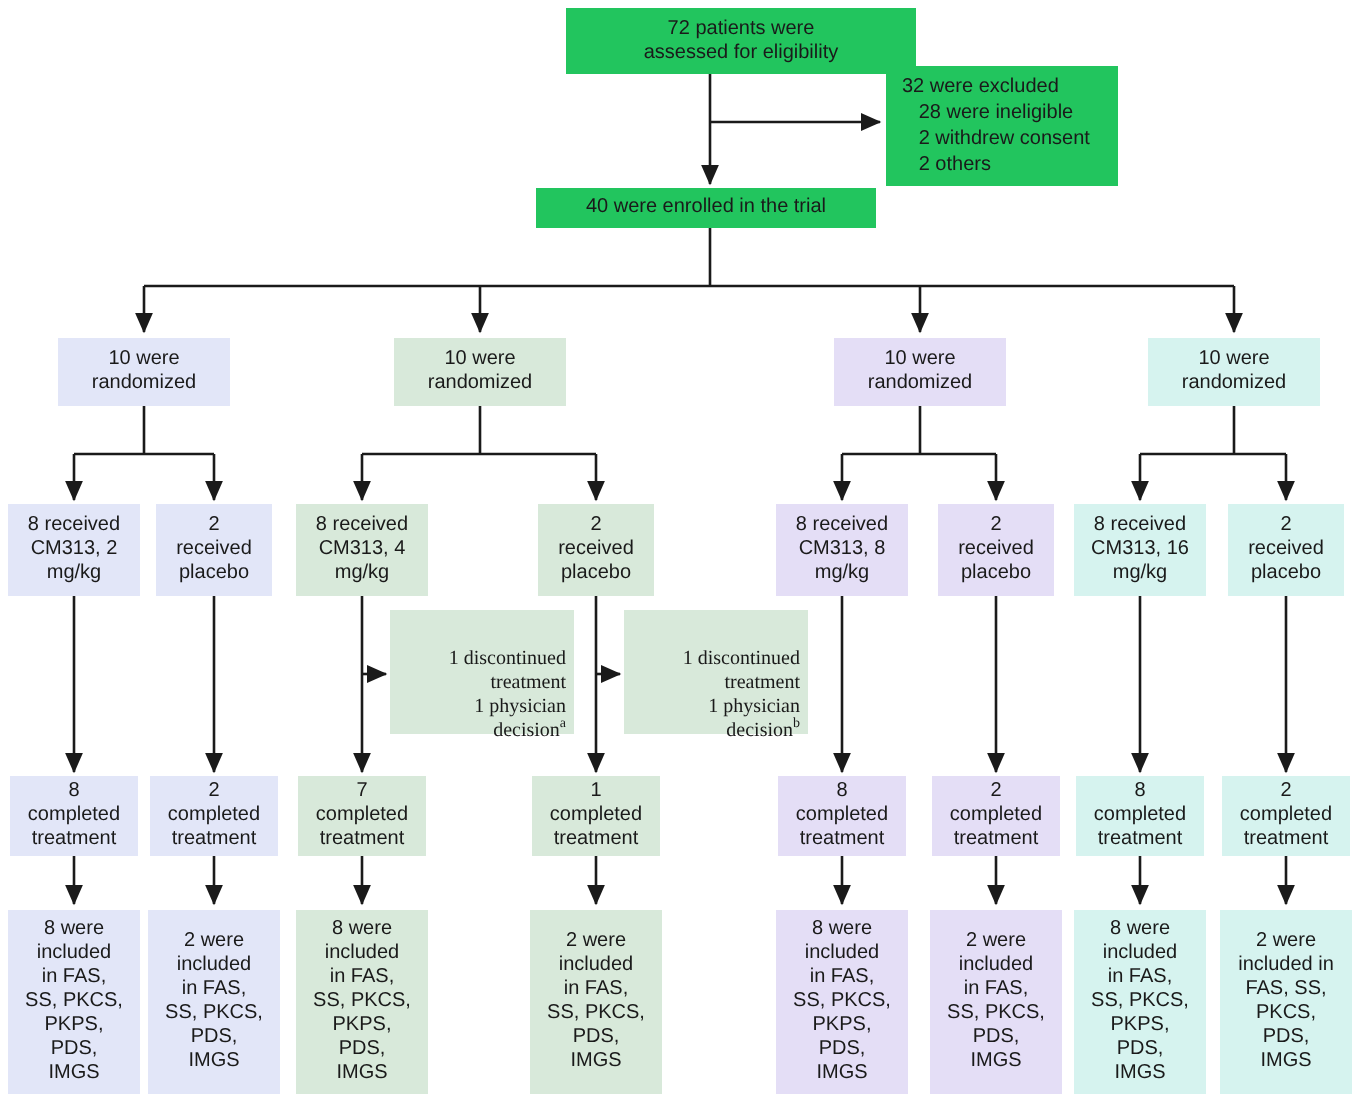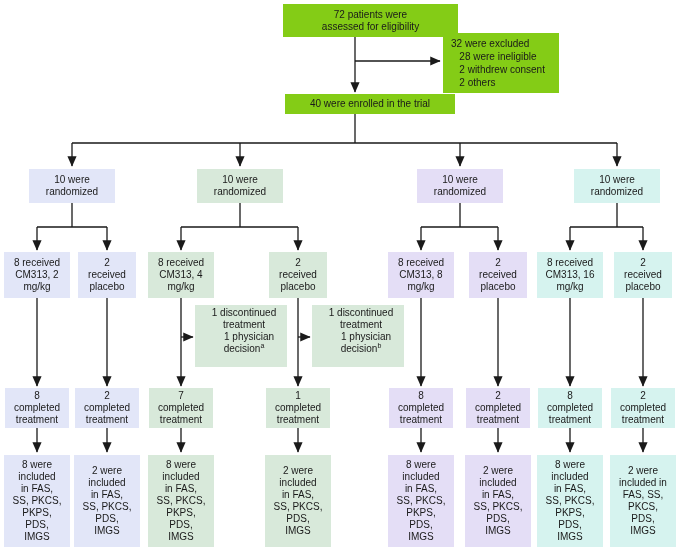--- a/index.html
+++ b/index.html
@@ -7,32 +7,32 @@
     position:relative;width:685px;height:558px;background:#fff;overflow:hidden;
     font-family:"Liberation Sans", sans-serif;color:#1a1a1a;
   }
   .connectors{position:absolute;left:0;top:0;z-index:0;}
   .box{
     position:absolute;z-index:1;
     display:flex;align-items:center;justify-content:center;
     text-align:center;white-space:pre-line;
     font-size:10px;line-height:12px;color:#1a1a1a;
   }
-  .c-blue{background:#84cc16;}
+  .c-blue{background:#22c55e;}
   .c-lav{background:#e2e6f8;}
   .c-grn{background:#d8e9da;}
   .c-pur{background:#e4def6;}
   .c-cyn{background:#d6f3ef;}
   .box.left-pre{
     white-space:pre;text-align:left;justify-content:flex-start;
     padding-left:8px;line-height:13px;box-sizing:border-box;
   }
   .box.discont{
-    display:block;white-space:normal;text-align:center;
-    padding:2px 4px 0 10px;box-sizing:border-box;line-height:12px;
+    display:block;white-space:normal;text-align:right;
+    padding:19px 4px 0 10px;box-sizing:border-box;line-height:12px;font-family:Liberation Serif, serif;
   }
   .discont .hang{text-indent:10px;}
   .discont sup{font-size:7px;vertical-align:super;line-height:0;}
 </style>
 </head>
 <body>
 
 <div class="canvas">
 
   <svg class="connectors" width="685" height="558" viewBox="0 0 685 558">
@@ -85,21 +85,21 @@
   </svg>
 
   <div class="box c-blue" style="left:283px;top:4px;width:175px;height:33px;">72 patients were
 assessed for eligibility</div>
 
   <div class="box c-blue left-pre" style="left:443px;top:33px;width:116px;height:60px;">32 were excluded
    28 were ineligible
    2 withdrew consent
    2 others</div>
 
-  <div class="box c-blue" style="left:285px;top:94px;width:170px;height:20px;">40 were enrolled in the trial</div>
+  <div class="box c-blue" style="left:268px;top:94px;width:170px;height:20px;">40 were enrolled in the trial</div>
 
   <div class="box c-lav" style="left:29px;top:169px;width:86px;height:34px;">10 were
 randomized</div>
   <div class="box c-grn" style="left:197px;top:169px;width:86px;height:34px;">10 were
 randomized</div>
   <div class="box c-pur" style="left:417px;top:169px;width:86px;height:34px;">10 were
 randomized</div>
   <div class="box c-cyn" style="left:574px;top:169px;width:86px;height:34px;">10 were
 randomized</div>
 

